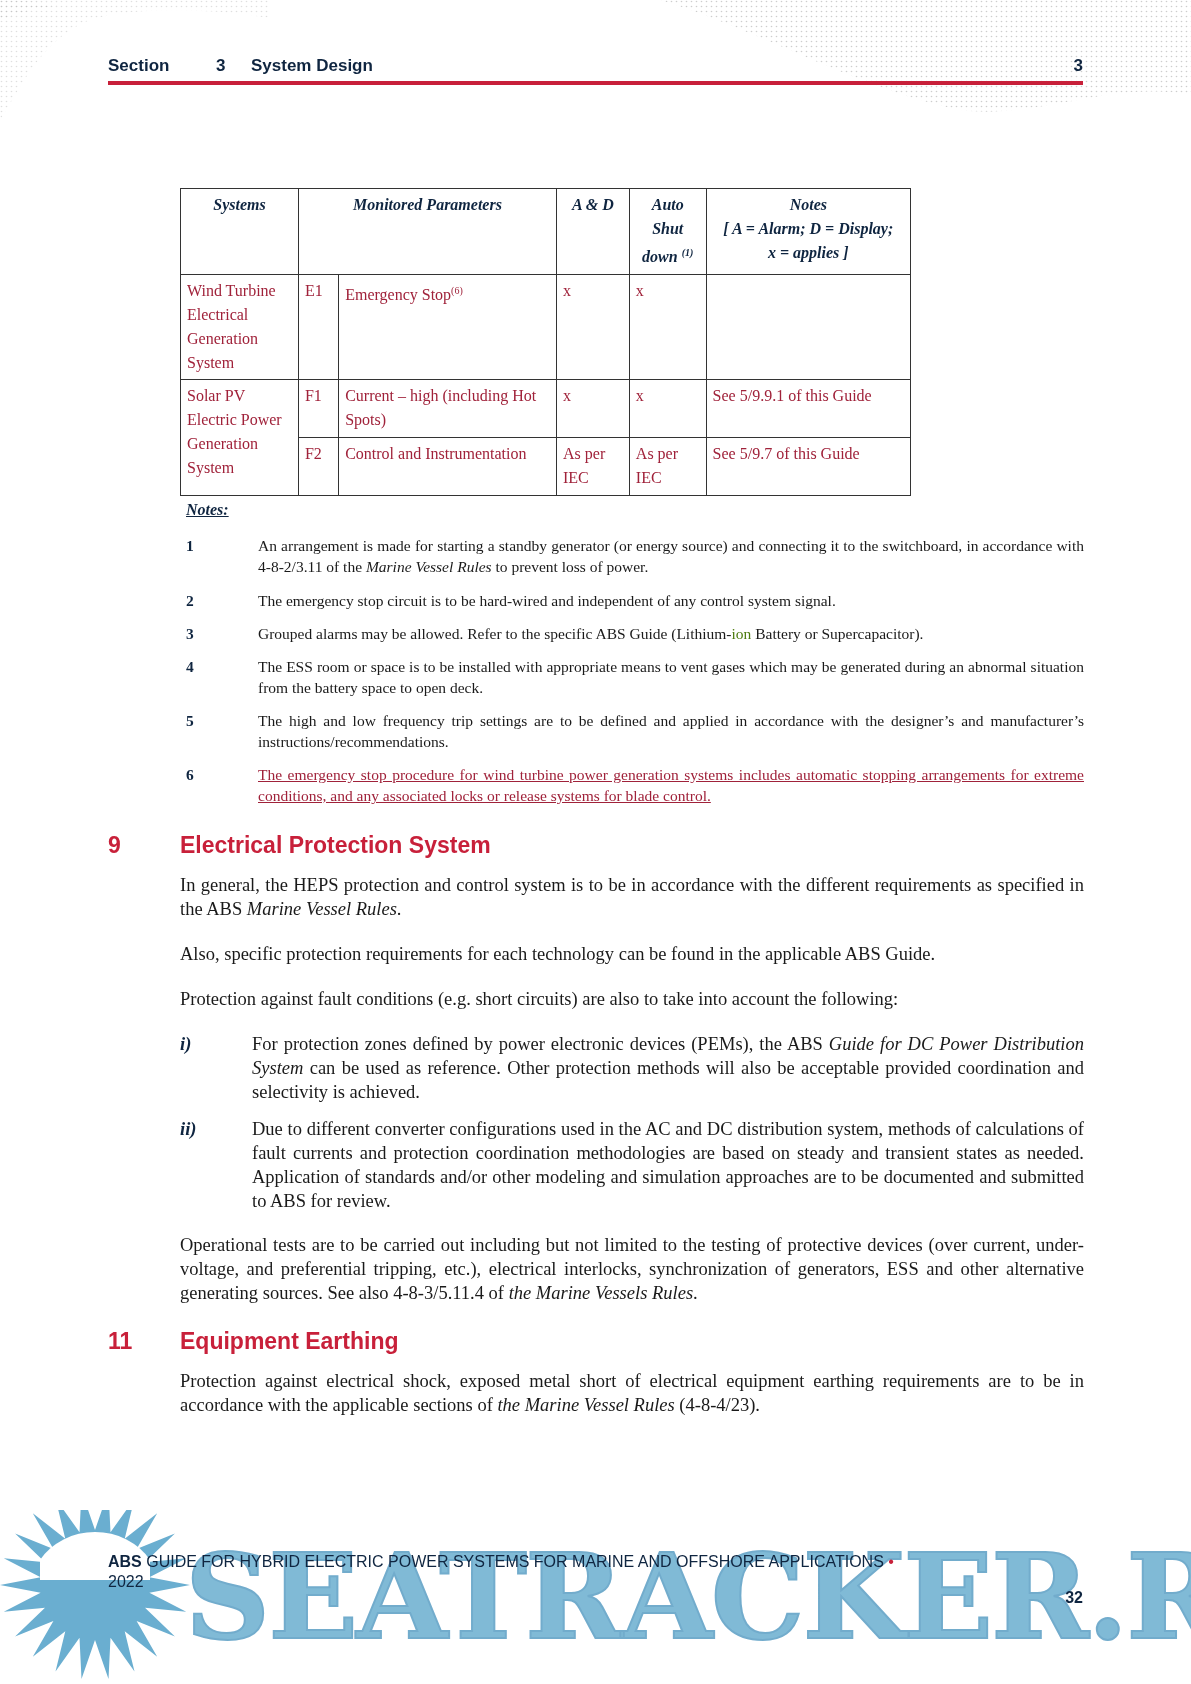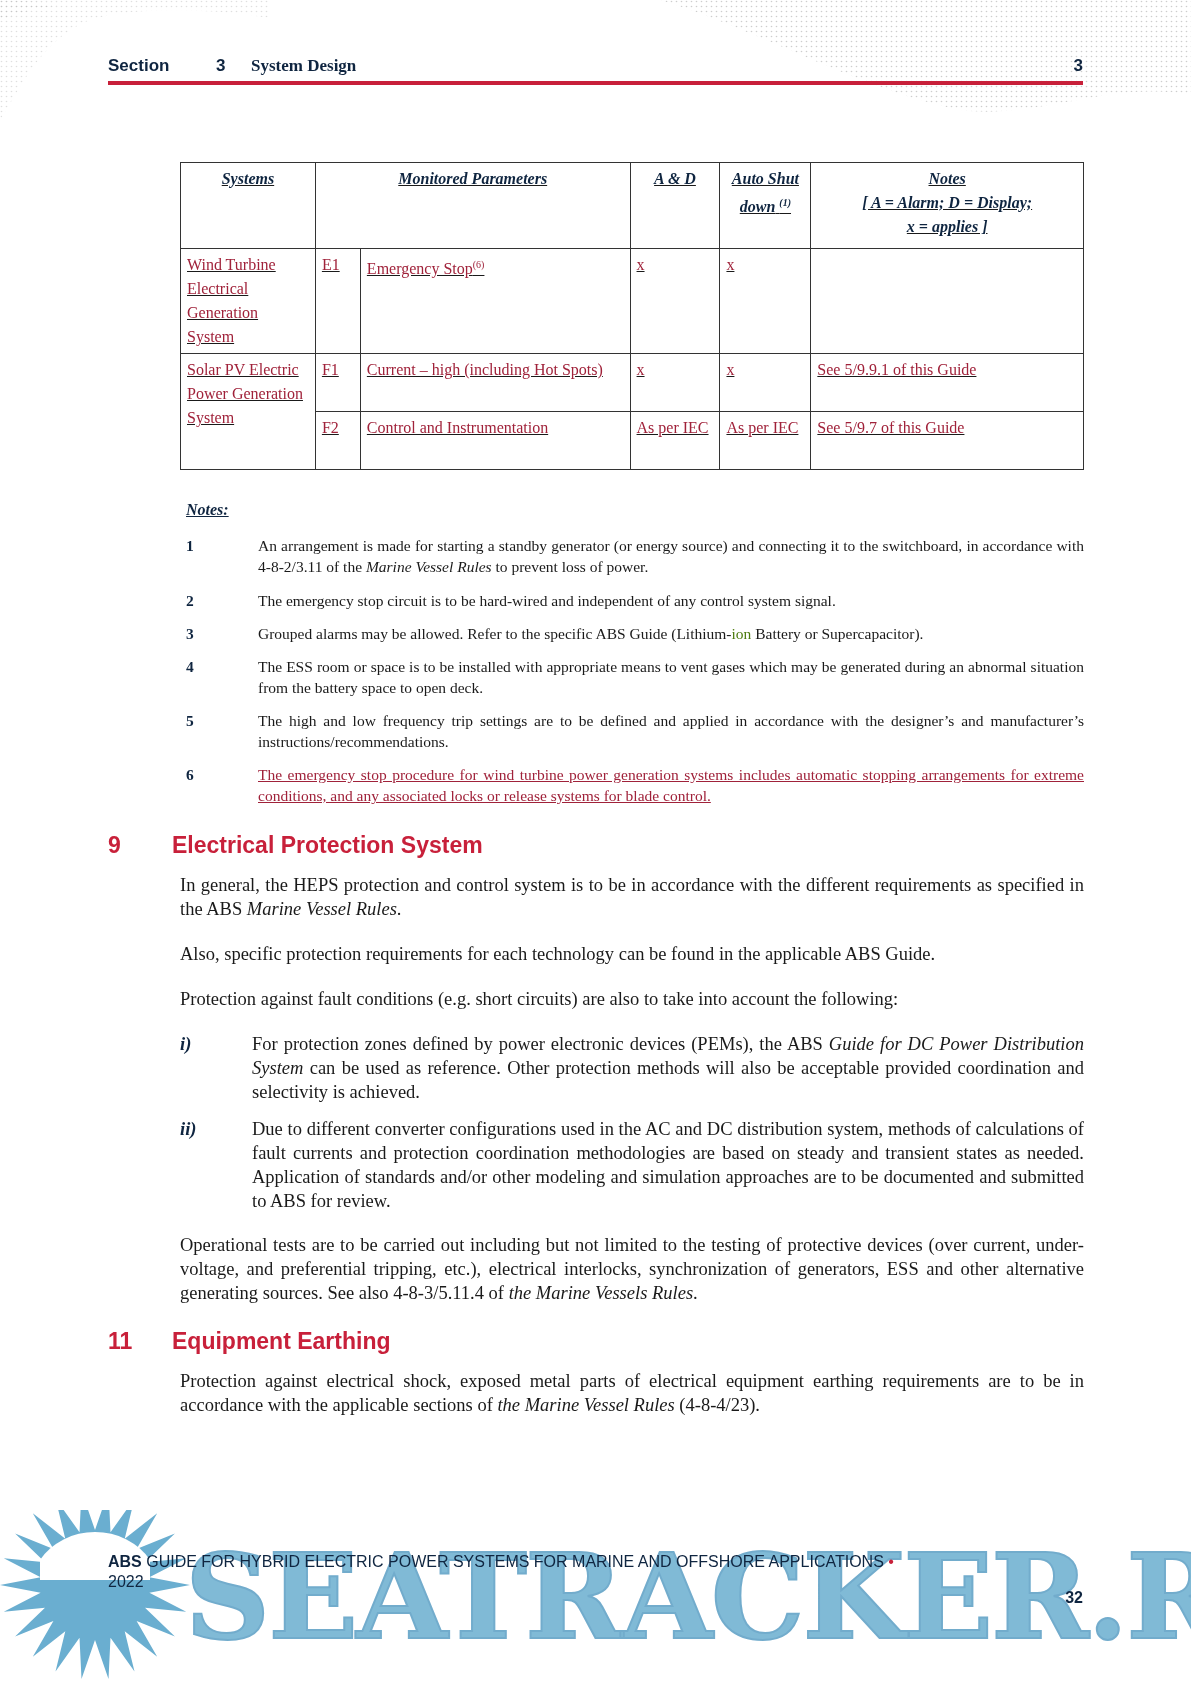--- a/index.html
+++ b/index.html
@@ -3,44 +3,44 @@
 <meta charset="utf-8">
 <style>
   html, body { margin: 0; padding: 0; background: #ffffff; }
   body { width: 1191px; height: 1684px; position: relative; overflow: hidden;
          font-family: "Liberation Serif", serif; color: #1a1a1a; }
   .dots { position: absolute; pointer-events: none; }
   .header { position: absolute; left: 108px; top: 52px; width: 975px; height: 30px;
             font-family: "Liberation Sans", sans-serif; font-weight: bold; font-size: 17px; color: #0f2540; }
   .header .sec { position: absolute; left: 0; top: 4px; }
   .header .num { position: absolute; left: 108px; top: 4px; }
-  .header .ttl { position: absolute; left: 143px; top: 4px; font-family: Liberation Serif, serif; }
+  .header .ttl { position: absolute; left: 143px; top: 4px; }
   .header .pg { position: absolute; right: 0; top: 4px; }
   .rule { position: absolute; left: 108px; top: 81px; width: 975px; height: 4px; background: #c8203a; }
 
-  table.mon { position: absolute; left: 180px; top: 162px; width: 904px; border-collapse: collapse;
-              font-size: 16px; line-height: 24px; text-decoration: underline; }
+  table.mon { position: absolute; left: 180px; top: 188px; width: 731px; border-collapse: collapse;
+              font-size: 16px; line-height: 24px; }
   table.mon th, table.mon td { border: 1px solid #333; vertical-align: top; padding: 4px 6px; }
   table.mon th { font-style: italic; font-weight: bold; color: #0f2540; text-align: center; height: 77px; }
   table.mon td { color: #a0223a; }
   table.mon td.c { text-align: left; }
   table.mon sup { font-size: 10px; }
 
   .notes-title { position: absolute; left: 186px; top: 501px; font-style: italic; font-weight: bold;
                  color: #0f2540; font-size: 16px; text-decoration: underline; }
   .note { position: absolute; left: 186px; width: 898px; font-size: 15.5px; line-height: 21px; }
   .note .n { position: absolute; left: 0; top: 0; font-weight: bold; color: #0f2540; }
   .note .t { margin-left: 72px; text-align: justify; }
   .note.red .t { color: #a0223a; text-decoration: underline; }
   .red-ion { color: #4d7c0f; }
 
   .h2 { position: absolute; left: 108px; font-family: "Liberation Sans", sans-serif; font-weight: bold;
         font-size: 23px; color: #c8203a; }
   .h2 .hn { position: absolute; left: 0; }
-  .h2 .ht { position: absolute; left: 64px; white-space: nowrap; }
+  .h2 .ht { position: absolute; left: 72px; white-space: nowrap; }
   .para { position: absolute; left: 180px; width: 904px; font-size: 18.5px; line-height: 24px; text-align: justify; }
   .item { position: absolute; left: 180px; width: 904px; font-size: 18.5px; line-height: 24px; }
   .item .il { position: absolute; left: 0; top: 0; font-weight: bold; font-style: italic; color: #0f2540; }
   .item .it { margin-left: 72px; text-align: justify; }
 
   .footer { position: absolute; left: 108px; top: 1552px; width: 975px; font-family: "Liberation Sans", sans-serif;
             font-size: 16px; color: #0f2540; line-height: 20px; z-index: 3; }
   .footer .abs { font-weight: bold; }
   .footer .dot { color: #c8203a; }
   .footer .fp { position: absolute; right: 0; top: 0; font-weight: bold; margin-top: 36px; }
@@ -164,21 +164,21 @@
   <span class="il">ii)</span>
   <div class="it">Due to different converter configurations used in the AC and DC distribution system, methods of calculations of fault currents and protection coordination methodologies are based on steady and transient states as needed. Application of standards and/or other modeling and simulation approaches are to be documented and submitted to ABS for review.</div>
 </div>
 
 <div class="para" style="top:1233px"><span>Operational tests are to be carried out including but not limited to the testing of protective devices (over current, under-voltage, and preferential tripping, etc.), electrical interlocks, synchronization of generators, ESS and other alternative generating sources. See also 4-8-3/5.11.4 of </span><i>the Marine Vessels Rules</i><span>.</span></div>
 
 <div class="h2" style="top:1328px">
   <span class="hn">11</span>
   <span class="ht">Equipment Earthing</span>
 </div>
-<div class="para" style="top:1369px"><span>Protection against electrical shock, exposed metal parts of electrical equipment earthing requirements are to be in accordance with the applicable sections of </span><i>the Marine Vessel Rules</i><span> (4-8-4/23).</span></div>
+<div class="para" style="top:1369px"><span>Protection against electrical shock, exposed metal short of electrical equipment earthing requirements are to be in accordance with the applicable sections of </span><i>the Marine Vessel Rules</i><span> (4-8-4/23).</span></div>
 
 <svg class="wm" viewBox="0 0 1191 174">
   <g fill="#6aaed0" id="burst">
       <polygon points="190.0,75.0 149.4,82.8 186.2,101.8 145.0,97.8 174.9,126.4 136.6,111.0 157.2,146.8 124.7,121.3 134.5,161.4 110.5,127.8 108.5,169.0 95.0,130.0 81.5,169.0 79.5,127.8 55.5,161.4 65.3,121.3 32.8,146.8 53.4,111.0 15.1,126.4 45.0,97.8 3.8,101.8 40.6,82.8 0.0,75.0 40.6,67.2 3.8,48.2 45.0,52.2 15.1,23.6 53.4,39.0 32.8,3.2 65.3,28.7 55.5,-11.4 79.5,22.2 81.5,-19.0 95.0,20.0 108.5,-19.0 110.5,22.2 134.5,-11.4 124.7,28.7 157.2,3.2 136.6,39.0 174.9,23.6 145.0,52.2 186.2,48.2 149.4,67.2"></polygon>
     </g>
   <path d="M40,50 A65,60 0 0 1 150,50 L150,70 L40,70 Z" fill="#ffffff"></path>
 </svg>
 <div class="wm-text">SEATRACKER.RU</div>
 
 <div class="footer">

